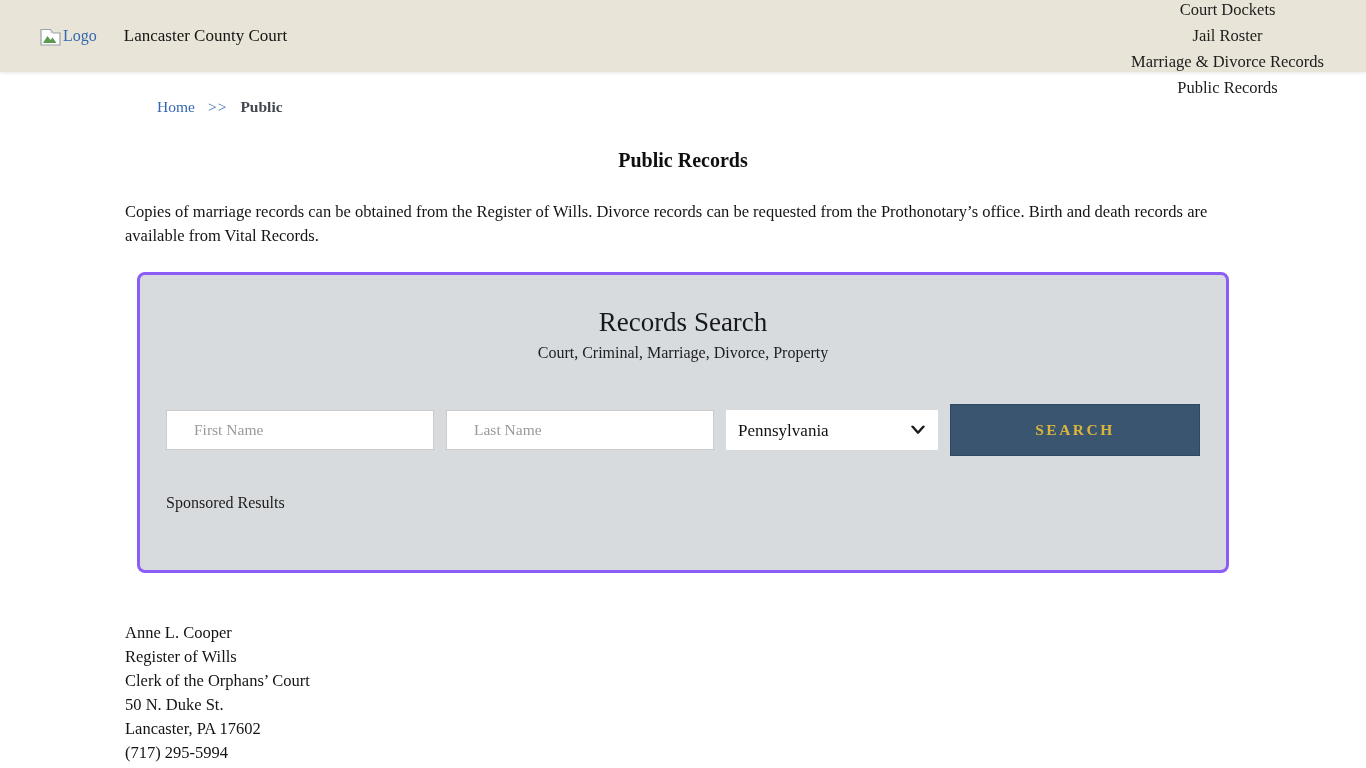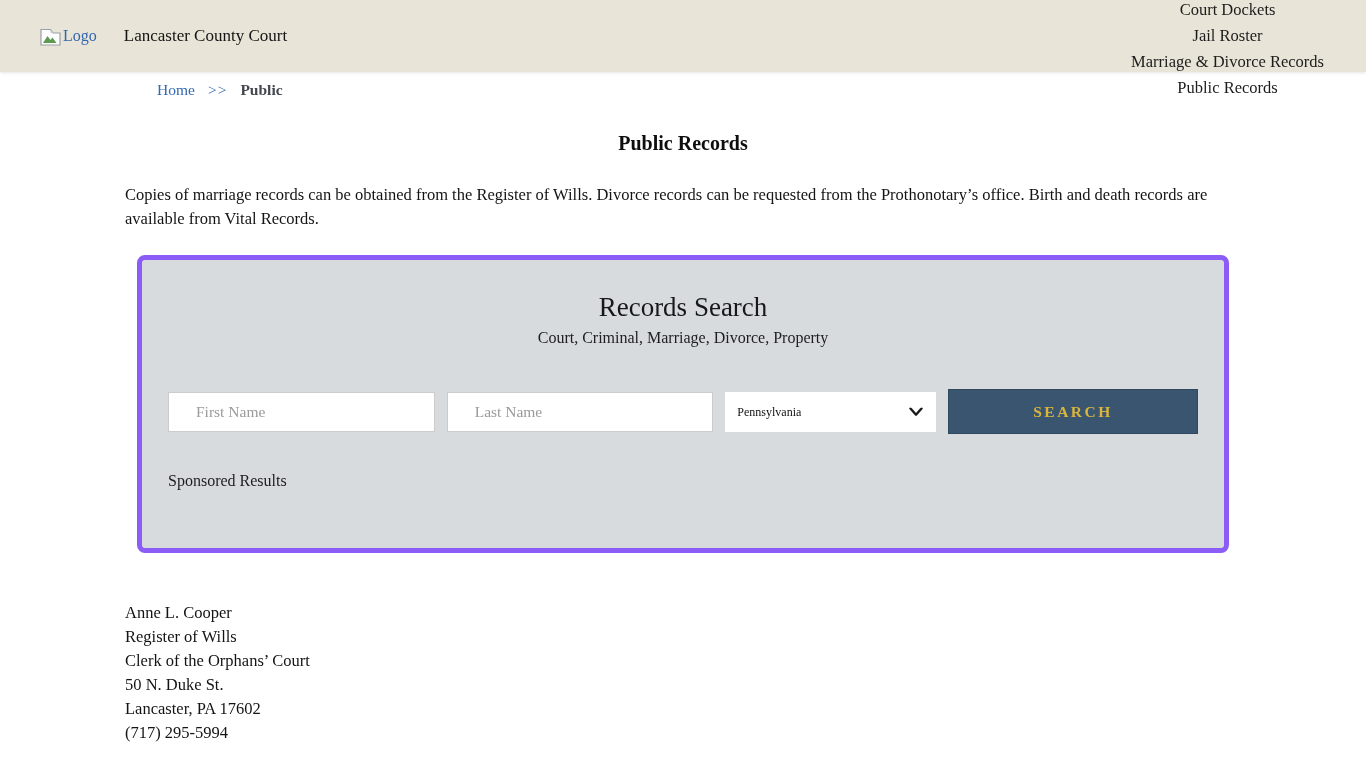--- a/index.html
+++ b/index.html
@@ -30,21 +30,21 @@
     font-size: 16.5px;
     white-space: nowrap;
     cursor: pointer;
   }
 
   
   .container { width: 1116px; margin: 0 auto; }
 
   
   .breadcrumb {
-    margin: 9px 0 0 32px;
+    margin: 26px 0 0 32px;
     font-size: 15.5px;
     display: flex;
     gap: 13px;
     align-items: baseline;
   }
   .breadcrumb a { color: #3468b0; text-decoration: none; cursor: pointer; }
   .breadcrumb .sep { color: #3468b0; letter-spacing: 1px; }
   .breadcrumb .current { color: #44474f; font-weight: bold; }
 
   
@@ -59,21 +59,21 @@
     margin-top: 28px;
     font-size: 16.5px;
     line-height: 24px;
     color: #141414;
   }
 
   
   .search-panel {
     margin: 24px 12px 0 12px;
     background: #d8dbde;
-    border: 5px solid #8b5cf6;
+    border: 3px solid #8b5cf6;
     border-radius: 8px;
     padding: 32px 26px 58px 26px;
   }
   .search-title {
     text-align: center;
     font-size: 27px;
     font-weight: normal;
     color: #16181a;
   }
   .search-subtitle {
@@ -101,39 +101,39 @@
   }
   .search-form input[type="text"]::placeholder { color: #9a9a9a; }
   .select-wrap { flex: 1 1 0; position: relative; height: 40px; }
   .select-wrap select {
     width: 100%;
     height: 40px;
     border: none;
     background: #ffffff;
     padding: 0 30px 0 12px;
     font-family: "Liberation Serif", "DejaVu Serif", serif;
-    font-size: 12px;
+    font-size: 17px;
     color: #111;
     appearance: none;
     -webkit-appearance: none;
     outline: none;
     cursor: pointer;
     border-radius: 0;
   }
   .select-chevron {
     position: absolute;
     right: 13px;
     top: 50%;
     transform: translateY(-50%);
     pointer-events: none;
     line-height: 0;
   }
   .search-button {
     width: 250px;
-    height: 45px;
+    height: 52px;
     background: #3a5570;
     border: 1px solid #30485f;
     color: #d9b53c;
     font-family: "Liberation Serif", "DejaVu Serif", serif;
     font-size: 15.5px;
     font-weight: bold;
     letter-spacing: 2.5px;
     cursor: pointer;
   }
   .sponsored {

